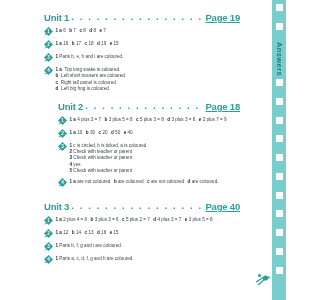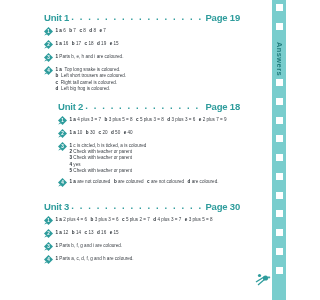--- a/index.html
+++ b/index.html
@@ -35,21 +35,21 @@
     display:flex;align-items:baseline;
     color:#2e9c9c;font-weight:bold;font-size:9.5px;
     letter-spacing:-.2px;white-space:nowrap;
   }
   .unit-title{flex:0 0 auto;}
   .leader{
     flex:1 1 auto;margin:0 2px;position:relative;top:-1px;
     overflow:hidden;white-space:nowrap;color:#2e9c9c;
     font-size:9.5px;font-weight:bold;letter-spacing:1.6px;
   }
-  .unit-page{flex:0 0 auto;}
+  .unit-page{flex:0 0 auto;text-decoration:underline;}
 
   .qrow{display:flex;align-items:flex-start;margin-top:3.5px;}
 
   
   .marker{
     position:relative;flex:0 0 auto;width:9px;height:9px;margin-right:2.5px;
     margin-top:.5px;
   }
   .marker svg{display:block;}
 
@@ -204,21 +204,21 @@
           <span class="qn">1</span>
           <span class="seg"><span class="lt">a</span> <span>are not coloured</span></span><span class="seg"><span class="lt">b</span> <span>are coloured</span></span><span class="seg"><span class="lt">c</span> <span>are not coloured</span></span><span class="seg"><span class="lt">d</span> <span>are coloured.</span></span>
         </span>
       </div>
     </div>
 
     <div class="unit u3">
       <div class="unit-head">
         <span class="unit-title">Unit 3</span>
         <span class="leader">. . . . . . . . . . . . . . . . . . . . . . . . . . . . . . . .</span>
-        <span class="unit-page">Page 30</span>
+        <span class="unit-page">Page 40</span>
       </div>
 
       <div class="qrow">
         <span class="marker">
           <svg width="9" height="9" viewBox="0 0 9 9">
               <path d="M4.5 0 L9 4.5 L4.5 9 L0 4.5 Z" fill="#2e9c9c"></path>
               <path d="M2 6.5 L0.2 8.6 L3 7.6 Z" fill="#2e9c9c"></path>
               <text x="4.5" y="6.3" font-size="4.6" font-family="Liberation Sans, sans-serif" font-weight="bold" fill="#ffffff" text-anchor="middle">1</text>
             </svg>
         </span>

